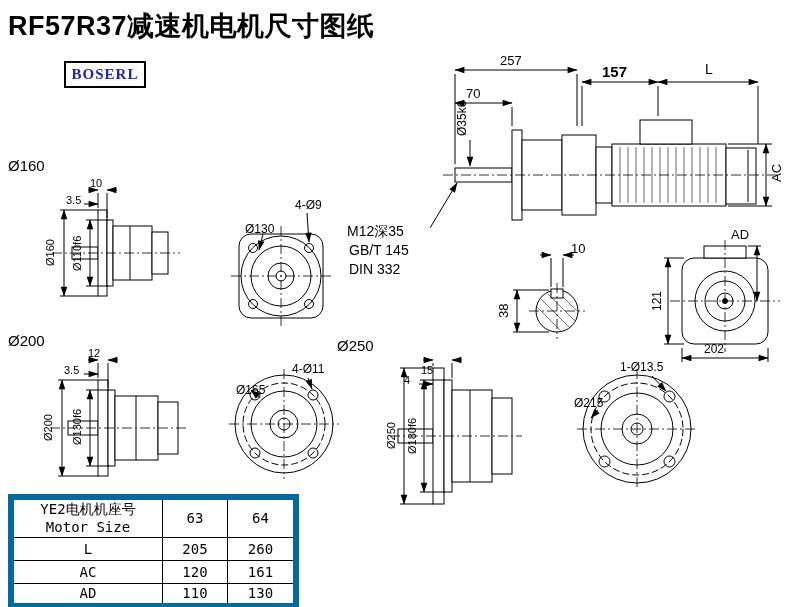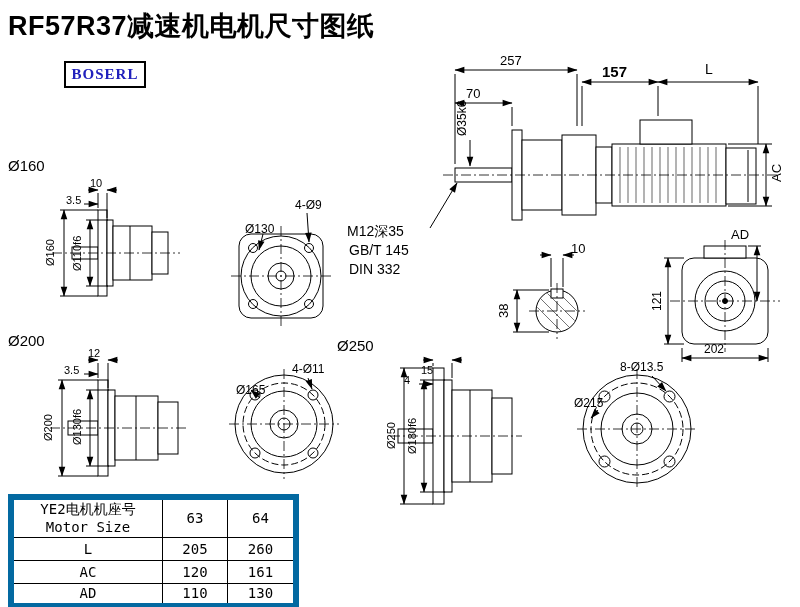--- a/index.html
+++ b/index.html
@@ -259,21 +259,21 @@
   <div class="lbl s12" style="left:236px;top:384px">Ø165</div>
   <div class="lbl s12" style="left:292px;top:363px">4-Ø11</div>
 
   <div class="lbl s15" style="left:337px;top:338px">Ø250</div>
   <div class="lbl s11" style="left:421px;top:364px">15</div>
   <div class="lbl s11" style="left:404px;top:374px">4</div>
   <div class="lbl s11 v" style="left:385px;top:408px;height:56px">Ø250</div>
   <div class="lbl s11 v" style="left:406px;top:402px;height:68px">Ø180f6</div>
 
   <div class="lbl s12" style="left:574px;top:397px">Ø215</div>
-  <div class="lbl s12" style="left:620px;top:361px">8-Ø13.5</div>
+  <div class="lbl s12" style="left:620px;top:361px">1-Ø13.5</div>
 
   <table class="size-table">
     <tbody>
         <tr class="hdr">
       <td class="c0">
         <div>YE2电机机座号</div>
         <div>Motor Size</div>
       </td>
       <td class="c1">63</td>
       <td class="c2">64</td>

